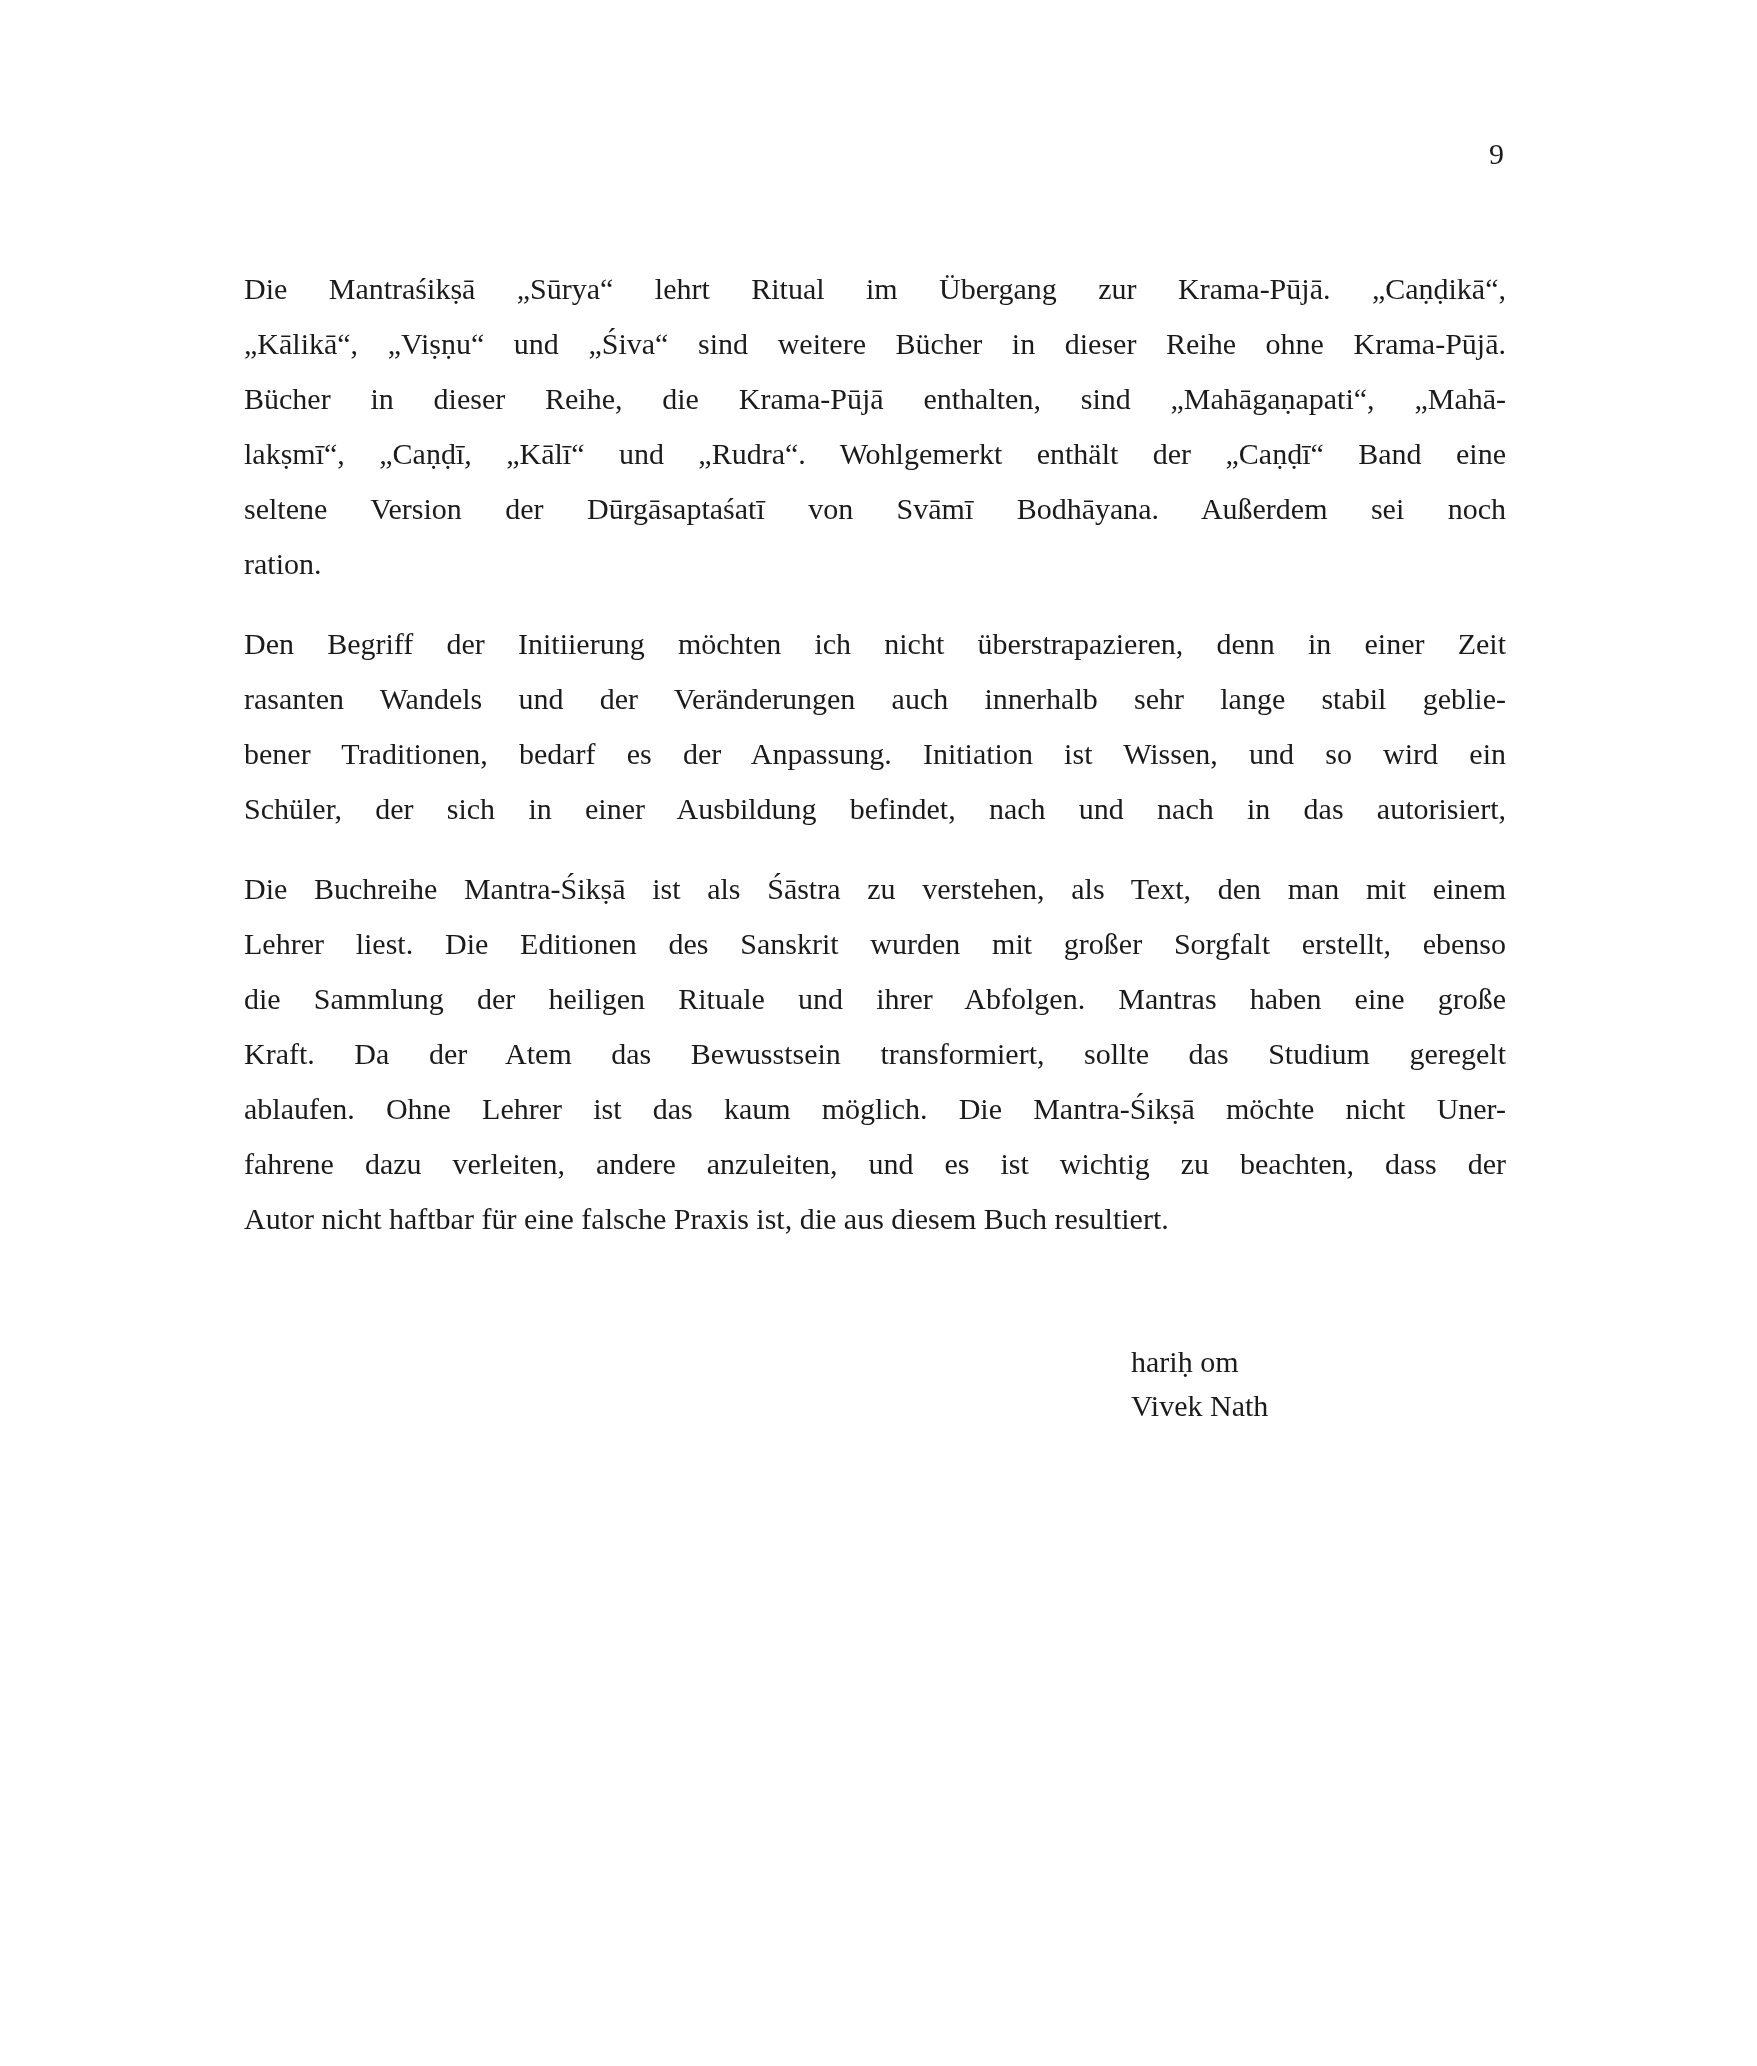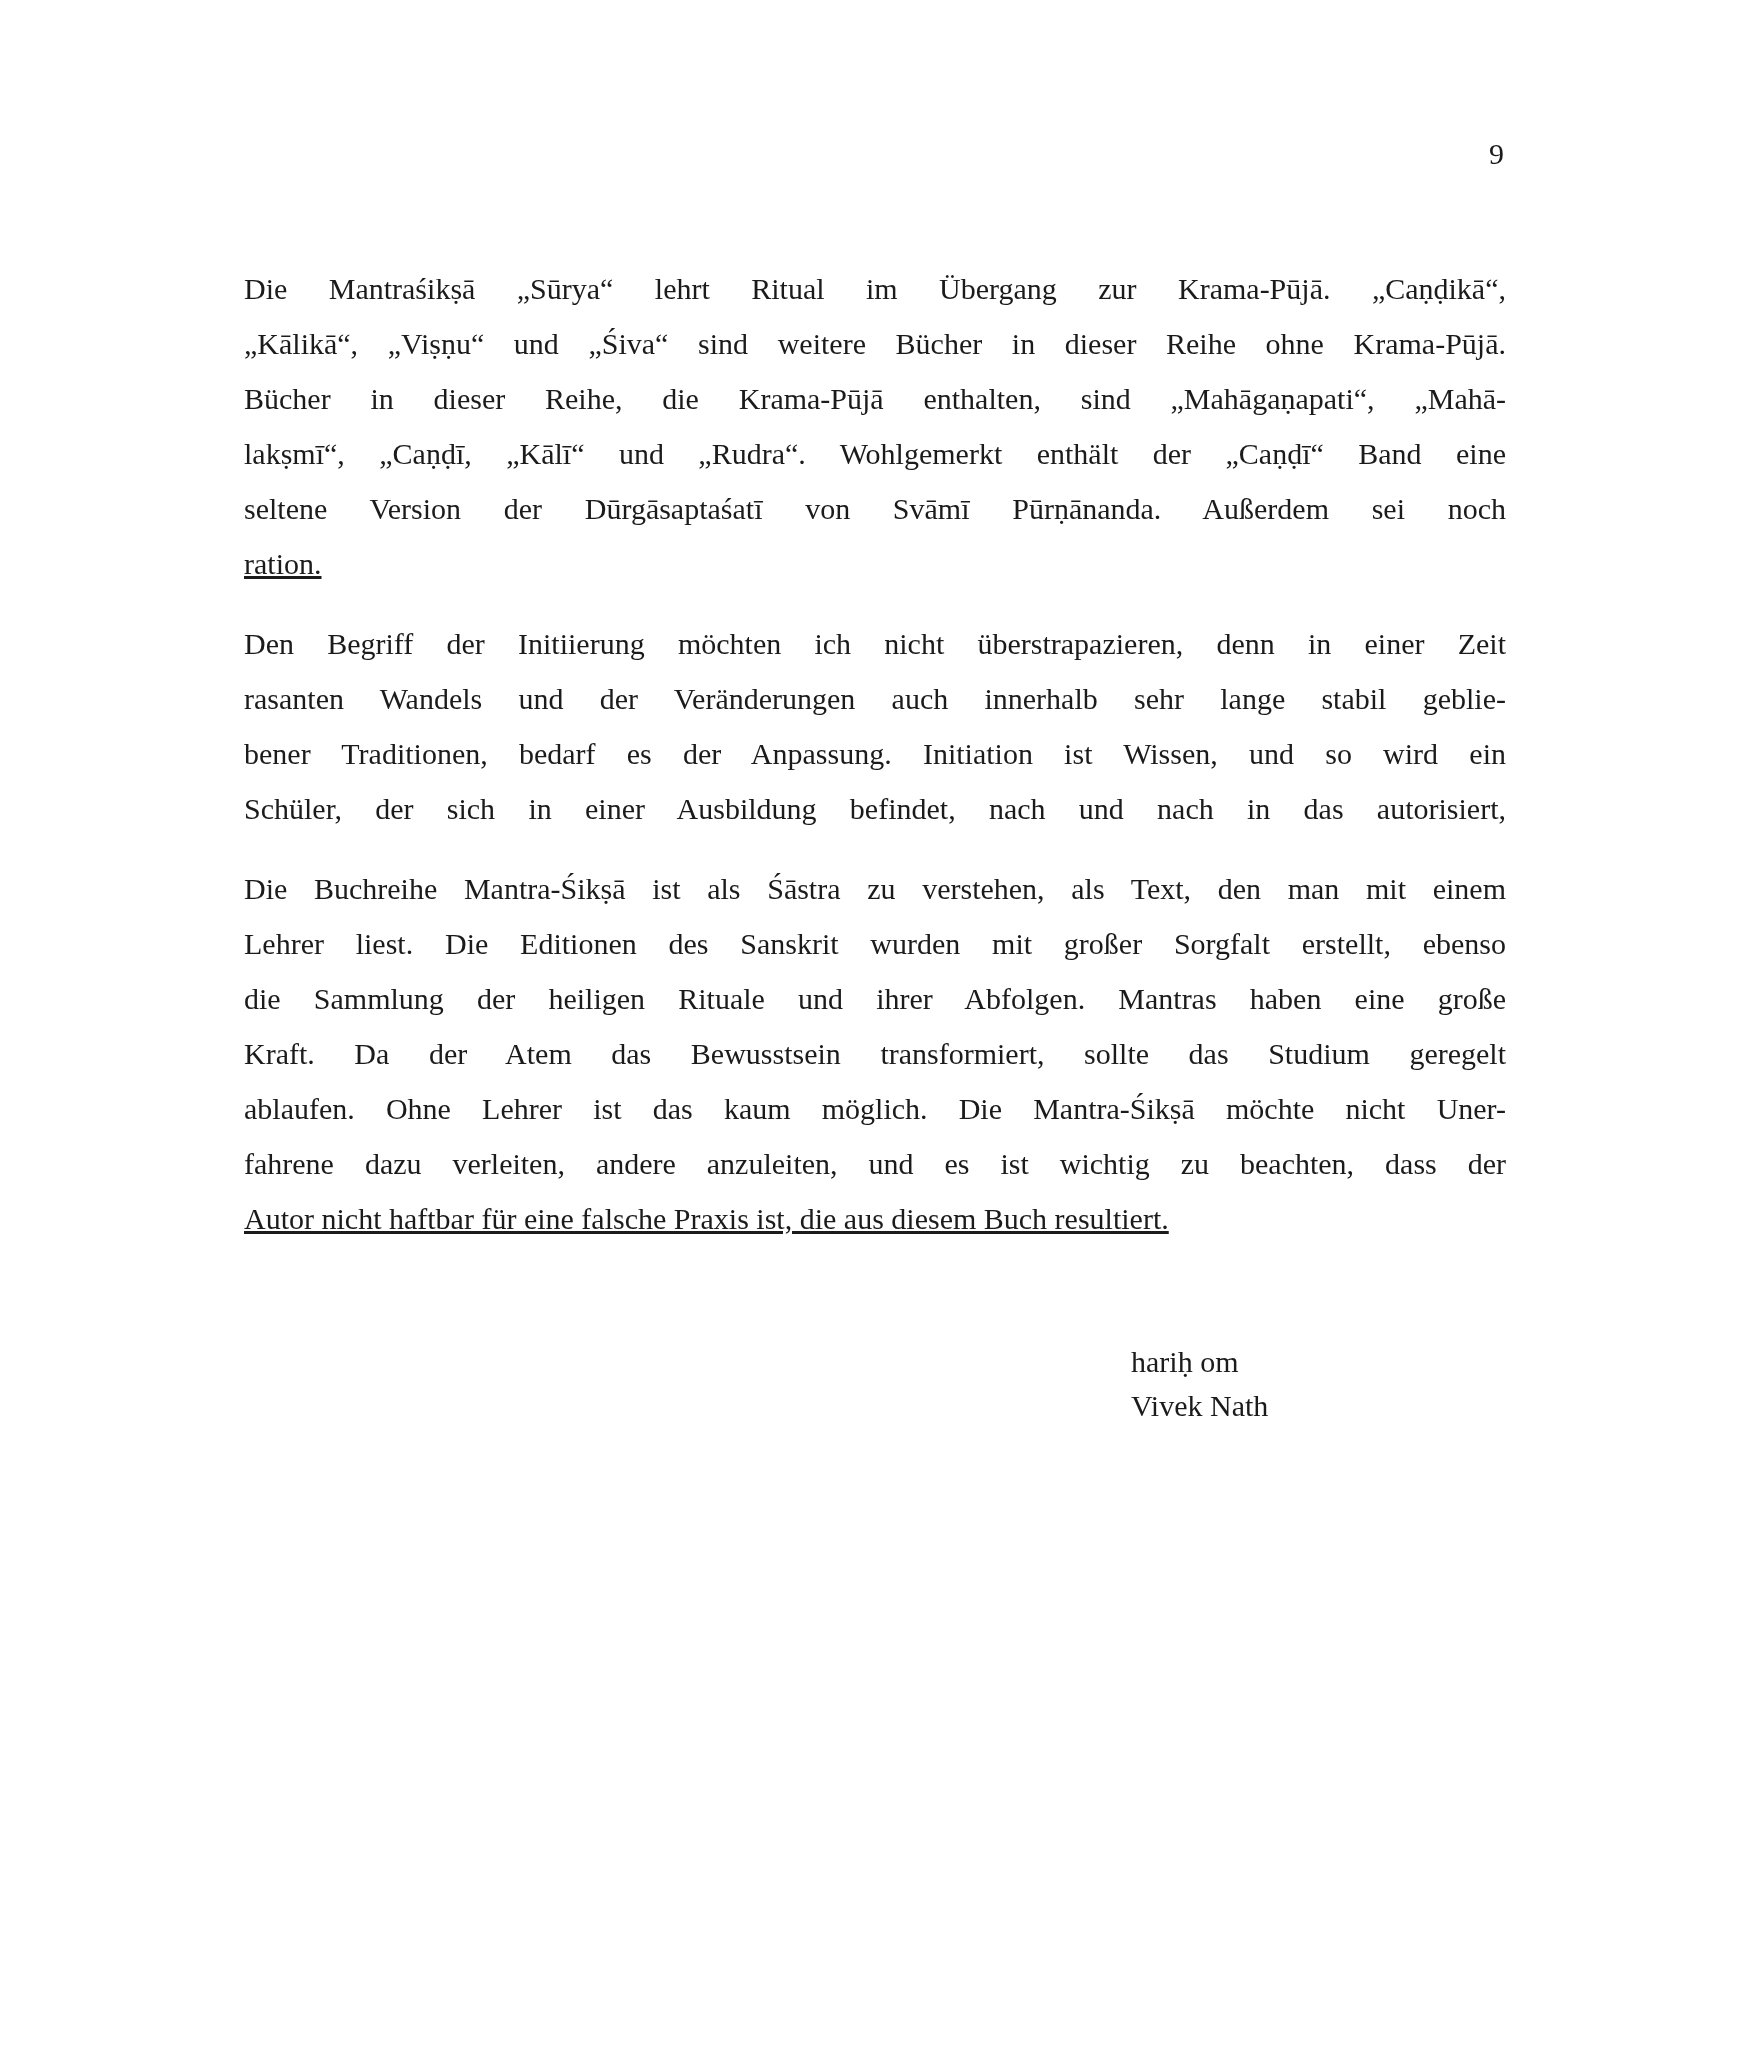--- a/index.html
+++ b/index.html
@@ -34,21 +34,20 @@
     margin: 0 0 36px 0;
   }
   .line {
     text-align: justify;
     text-align-last: justify;
     white-space: normal;
     margin-top: 11px;
   }
   .line.last {
     text-align-last: left;
-    text-decoration: underline;
   }
   .signature {
     position: absolute;
     left: 1131px;
     top: 1340px;
     font-size: 30px;
     line-height: 44px;
   }
 </style>
 </head>
@@ -57,21 +56,21 @@
 <div class="page">
 
   <div class="page-number">9</div>
 
   <div class="body-text">
       <div class="paragraph">
         <div class="line">Die Mantraśikṣā „Sūrya“ lehrt Ritual im Übergang zur Krama-Pūjā. „Caṇḍikā“,</div>
         <div class="line">„Kālikā“, „Viṣṇu“ und „Śiva“ sind weitere Bücher in dieser Reihe ohne Krama-Pūjā.</div>
         <div class="line">Bücher in dieser Reihe, die Krama-Pūjā enthalten, sind „Mahāgaṇapati“, „Mahā-</div>
         <div class="line">lakṣmī“, „Caṇḍī, „Kālī“ und „Rudra“. Wohlgemerkt enthält der „Caṇḍī“ Band eine</div>
-        <div class="line">seltene Version der Dūrgāsaptaśatī von Svāmī Pūrṇānanda. Außerdem sei noch</div>
+        <div class="line">seltene Version der Dūrgāsaptaśatī von Svāmī Bodhāyana. Außerdem sei noch</div>
         <div class="line last">ration.</div>
       </div>
       <div class="paragraph">
         <div class="line">Den Begriff der Initiierung möchten ich nicht überstrapazieren, denn in einer Zeit</div>
         <div class="line">rasanten Wandels und der Veränderungen auch innerhalb sehr lange stabil geblie-</div>
         <div class="line">bener Traditionen, bedarf es der Anpassung. Initiation ist Wissen, und so wird ein</div>
         <div class="line">Schüler, der sich in einer Ausbildung befindet, nach und nach in das autorisiert,</div>
       </div>
       <div class="paragraph">
         <div class="line">Die Buchreihe Mantra-Śikṣā ist als Śāstra zu verstehen, als Text, den man mit einem</div>

